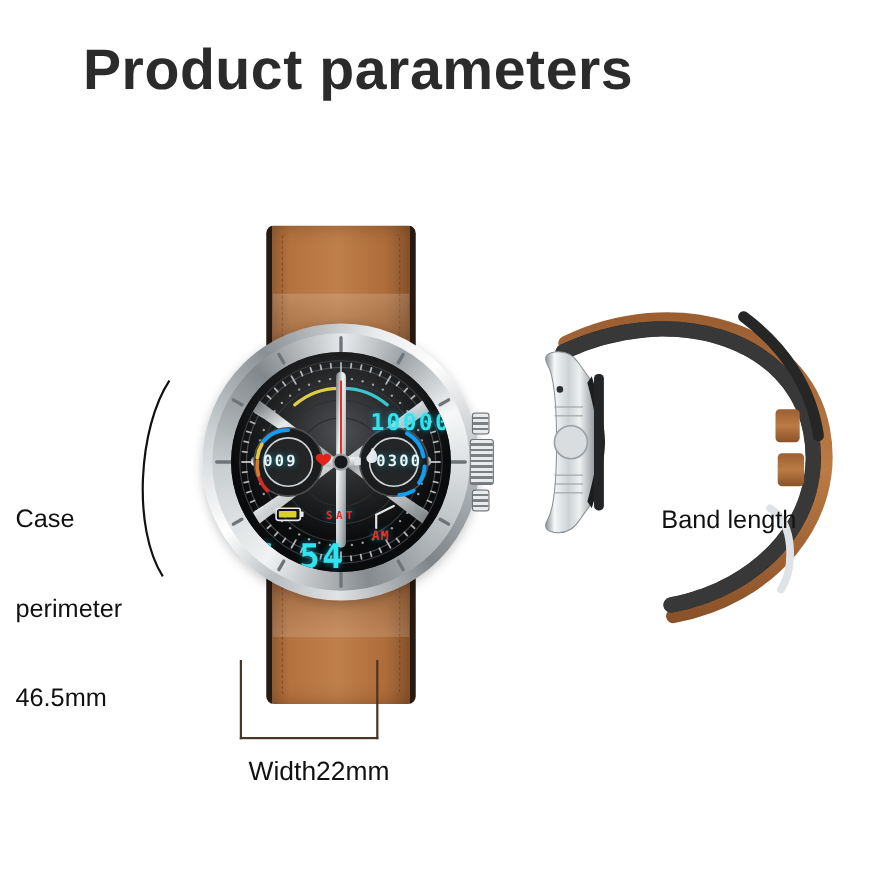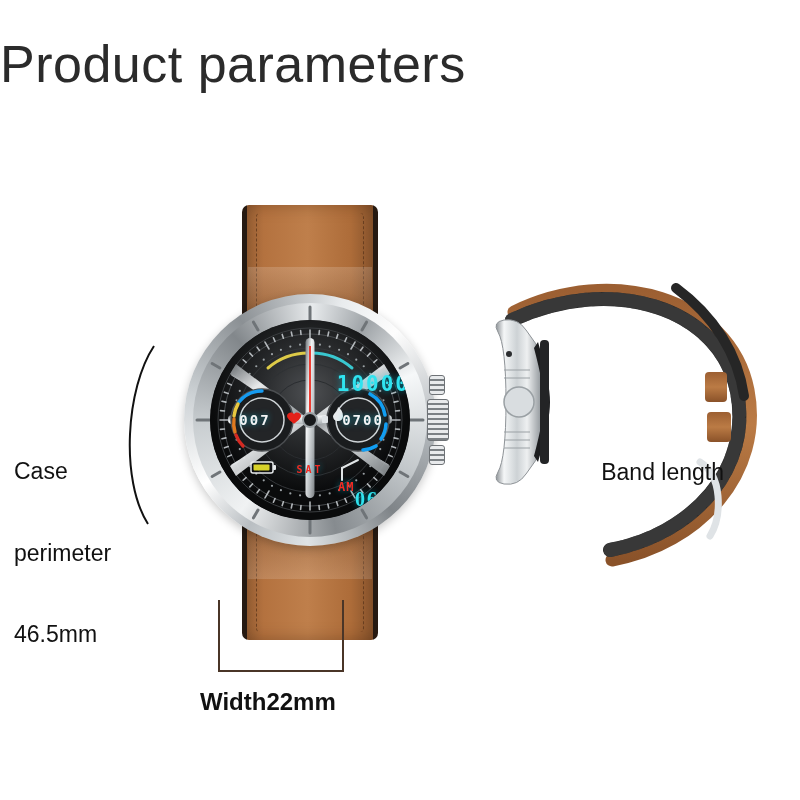--- a/index.html
+++ b/index.html
@@ -5,30 +5,30 @@
   html,body{margin:0;padding:0;}
   body{
     width:800px;height:800px;background:#ffffff;
     font-family:"Liberation Sans","DejaVu Sans",sans-serif;
     color:#1d1d1d;overflow:hidden;position:relative;
   }
   #stage{position:absolute;inset:0;width:800px;height:800px;}
 
   
   .page-title{
-    position:absolute;left:0;top:34px;width:651px;
-    font-size:52px;font-weight:400;letter-spacing:.5px;color:#2b2b2b;
+    position:absolute;left:0;top:34px;width:651px;text-align:center;
+    font-size:52px;font-weight:700;letter-spacing:.5px;color:#2b2b2b;
     font-family:"Liberation Sans","DejaVu Sans",sans-serif;
   }
 
   
   .callout{position:absolute;font-size:23px;line-height:1.18;color:#111;white-space:pre;}
   #callout-case{left:14px;top:404px;width:132px;text-align:left;}
   #callout-band{left:548px;top:405px;width:176px;text-align:right;}
-  #callout-width{left:200px;top:688px;width:180px;text-align:left;font-size:24px;font-weight:bold;}
+  #callout-width{left:200px;top:688px;width:180px;text-align:center;font-size:24px;}
 
   
   .arc-svg{position:absolute;left:104px;top:340px;width:70px;height:190px;}
 
   
   .bracket{
     position:absolute;left:218px;top:600px;width:126px;height:72px;
     border:2px solid #4a3527;border-top:none;box-sizing:border-box;
   }
 
@@ -102,21 +102,21 @@
 
   
   #dial svg{display:block;width:100%;height:100%;}
 
   
   .lcd{
     position:absolute;font-family:"DejaVu Sans Mono","Liberation Mono",monospace;
     letter-spacing:2px;font-weight:700;text-shadow:0 0 6px rgba(0,220,255,.55);
   }
   #steps-value{left:0;right:0;top:52px;text-align:right;font-size:21px;color:#2fe3ef;}
-  #time-value{left:0;right:0;top:168px;text-align:right;font-size:20px;color:#2fe3ef;font-family:Liberation Serif, serif;}
+  #time-value{left:0;right:0;top:168px;text-align:left;font-size:31px;color:#2fe3ef;}
   #day-value{left:0;right:0;top:144px;text-align:center;font-size:10px;color:#f32a22;letter-spacing:3px;}
   #ampm-value{left:128px;top:160px;font-size:12px;color:#f32a22;letter-spacing:1px;text-align:center;}
   #hr-value{left:16px;top:92px;width:58px;text-align:center;font-size:14px;color:#f2f4f5;}
   #kcal-value{right:14px;top:92px;width:66px;text-align:center;font-size:14px;color:#f2f4f5;}
 
   
   #watch-side{position:absolute;left:462px;top:272px;width:300px;height:310px;}
   #side-svg{position:absolute;inset:0;}
 </style>
 </head>
@@ -352,22 +352,22 @@
           </g>
 
           <path d="M132 148 l16 -8" stroke="#e1e5e7" stroke-width="2" fill="none" stroke-linecap="round"></path>
           <path d="M132 148 l0 12" stroke="#e1e5e7" stroke-width="2" fill="none" stroke-linecap="round"></path>
 
           <line x1="100" y1="100" x2="100" y2="26" stroke="#ef2b20" stroke-width="1.8"></line>
           <circle cx="100" cy="100" r="7" fill="#17191b" stroke="#9aa0a4" stroke-width="2"></circle>
         </svg>
 
         <div class="lcd" id="steps-value">10000</div>
-        <div class="lcd" id="hr-value">007</div>
-        <div class="lcd" id="kcal-value">0700</div>
+        <div class="lcd" id="hr-value">009</div>
+        <div class="lcd" id="kcal-value">0300</div>
         <div class="lcd" id="day-value">SAT</div>
         <div class="lcd" id="time-value">06 54</div>
         <div class="lcd" id="ampm-value">AM</div>
       </div>
     </div>
   </div>
 
   <div id="watch-side">
     <svg id="side-svg" viewBox="0 0 300 310" width="300" height="310">
       <defs>

